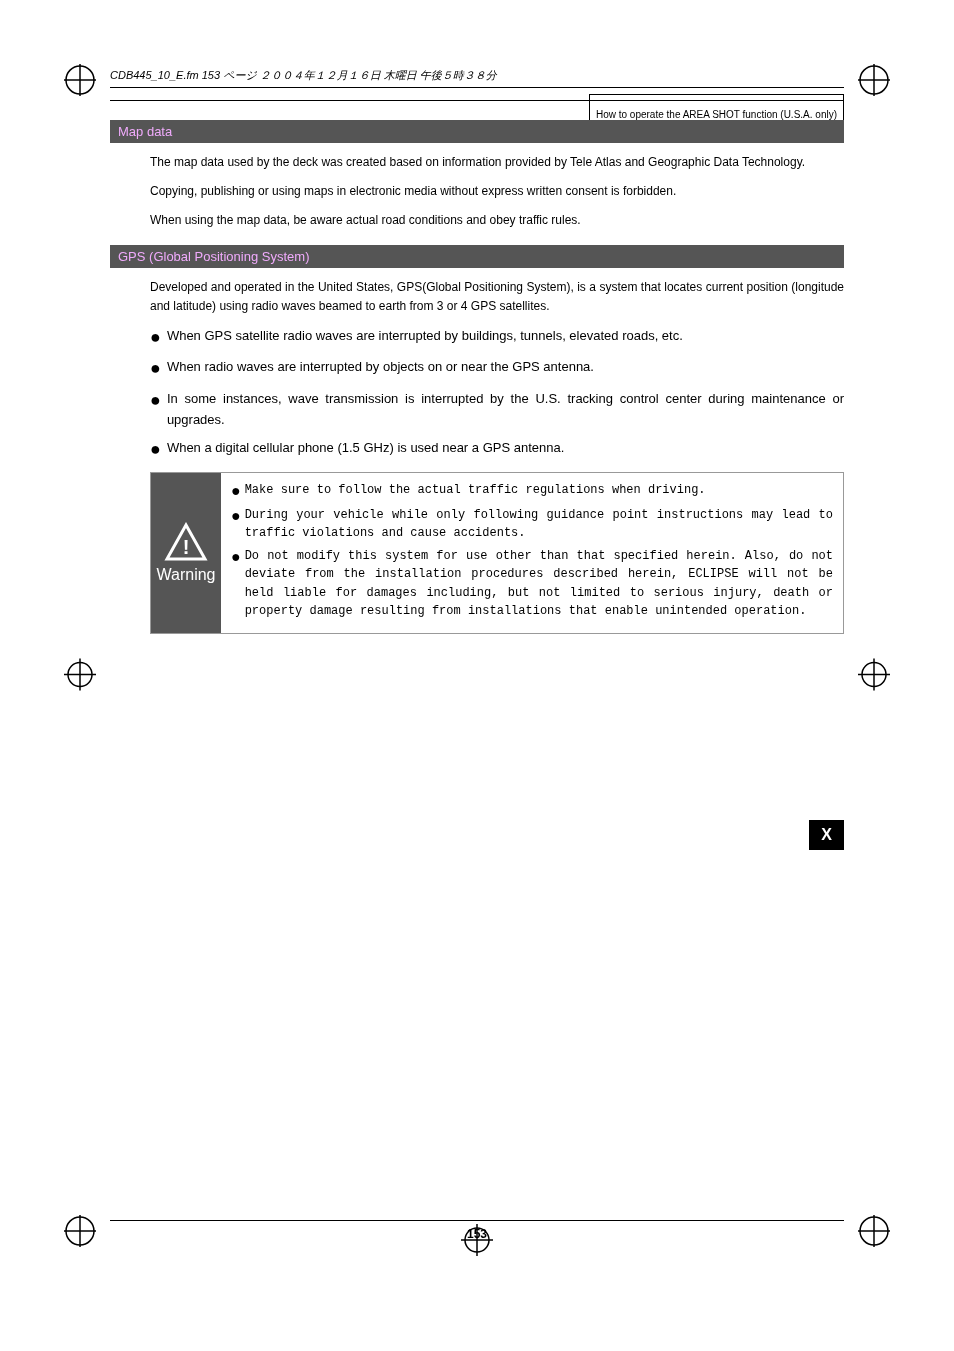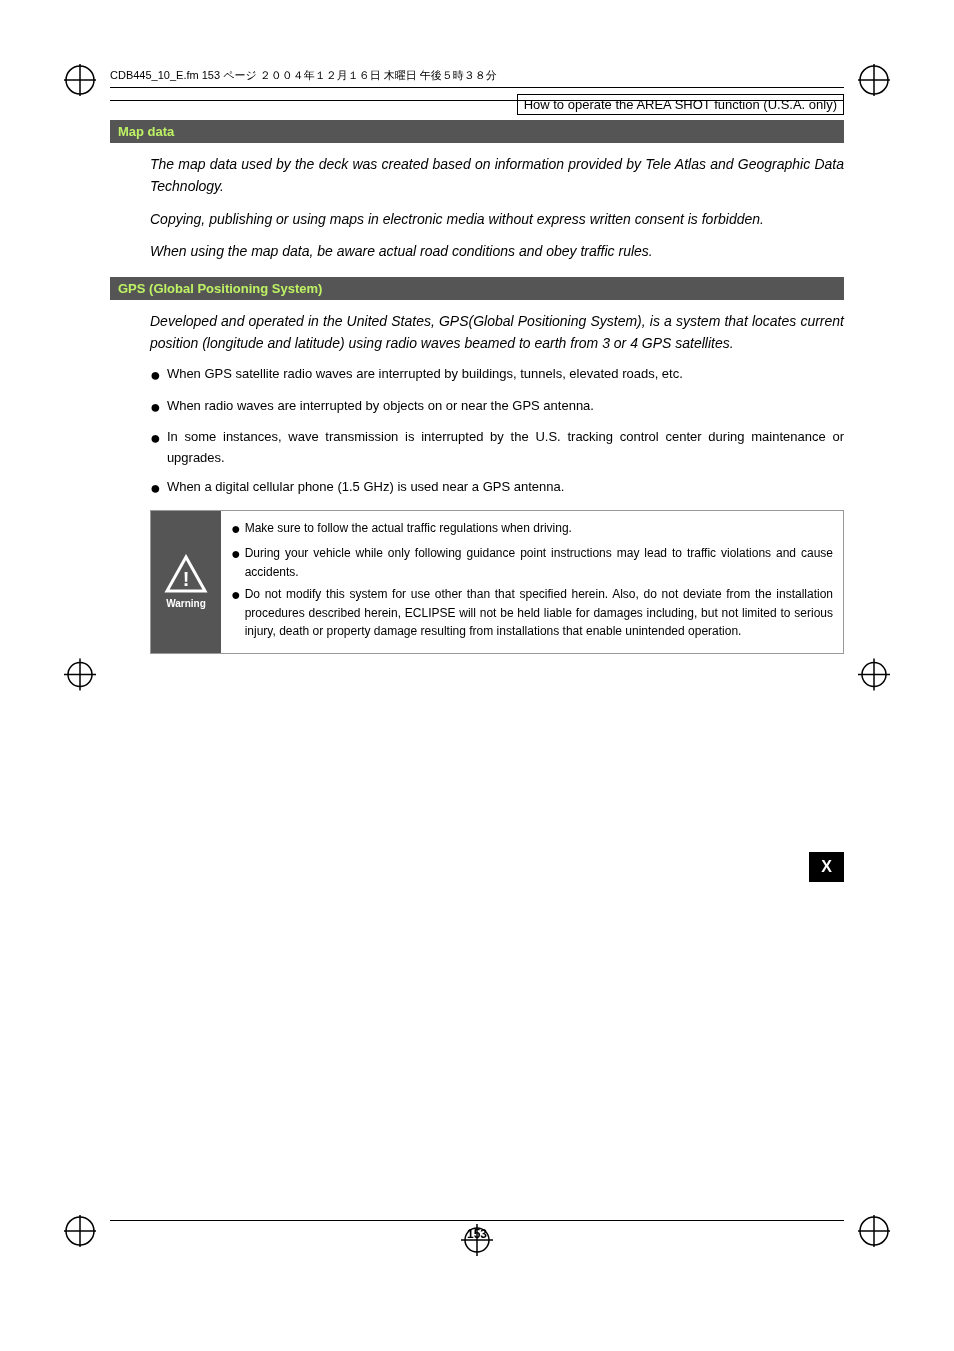--- a/index.html
+++ b/index.html
@@ -47,59 +47,59 @@
       display: flex;
       align-items: center;
       border-bottom: 1px solid #000;
       padding-bottom: 4px;
     }
 
     .top-meta-text {
       font-size: 11px;
       color: #000;
       white-space: nowrap;
+      font-style: italic;
     }
 
     
     .header-right-label {
       position: absolute;
       top: 94px;
       right: 110px;
       border: 1px solid #000;
-      padding: 2px 6px;
-      font-size: 13px;
+      padding: 14px 6px;
+      font-size: 10px;
       margin-left: 48px;
     }
 
     
     .content {
       position: absolute;
       top: 120px;
       left: 110px;
       right: 110px;
     }
 
     
     .section-header {
       background: #555;
-      color: #bef264;
-      font-weight: bold;
+      color: #f0abfc;
+      font-weight: normal;
       font-size: 13px;
       padding: 4px 8px;
       margin-bottom: 10px;
     }
 
     
     .body-text {
-      font-size: 14px;
+      font-size: 12px;
       line-height: 1.6;
       text-align: justify;
       margin-bottom: 10px;
       padding-left: 40px;
-      font-style: italic;
     }
 
     
     .bullet-list {
       padding-left: 40px;
       margin-bottom: 10px;
     }
 
     .bullet-item {
       display: flex;
@@ -146,23 +146,22 @@
       display: flex;
       flex-direction: column;
       align-items: center;
       justify-content: center;
       padding: 10px 12px;
       min-width: 70px;
     }
 
     .warning-label-text {
       color: #fff;
-      font-size: 10px;
+      font-size: 16px;
       margin-top: 4px;
-      font-weight: bold;
     }
 
     .warning-content {
       padding: 8px 10px;
       font-size: 12px;
       line-height: 1.55;
       text-align: justify;
     }
 
     .warning-bullet {
@@ -173,20 +172,21 @@
 
     .warning-bullet-dot {
       font-size: 16px;
       margin-right: 4px;
       flex-shrink: 0;
       line-height: 1.3;
     }
 
     .warning-bullet-text {
       flex: 1;
+      font-family: Liberation Mono, monospace;
     }
 
     
     .page-number {
       position: absolute;
       bottom: 110px;
       left: 50%;
       transform: translateX(-50%);
       font-size: 12px;
       font-weight: bold;

